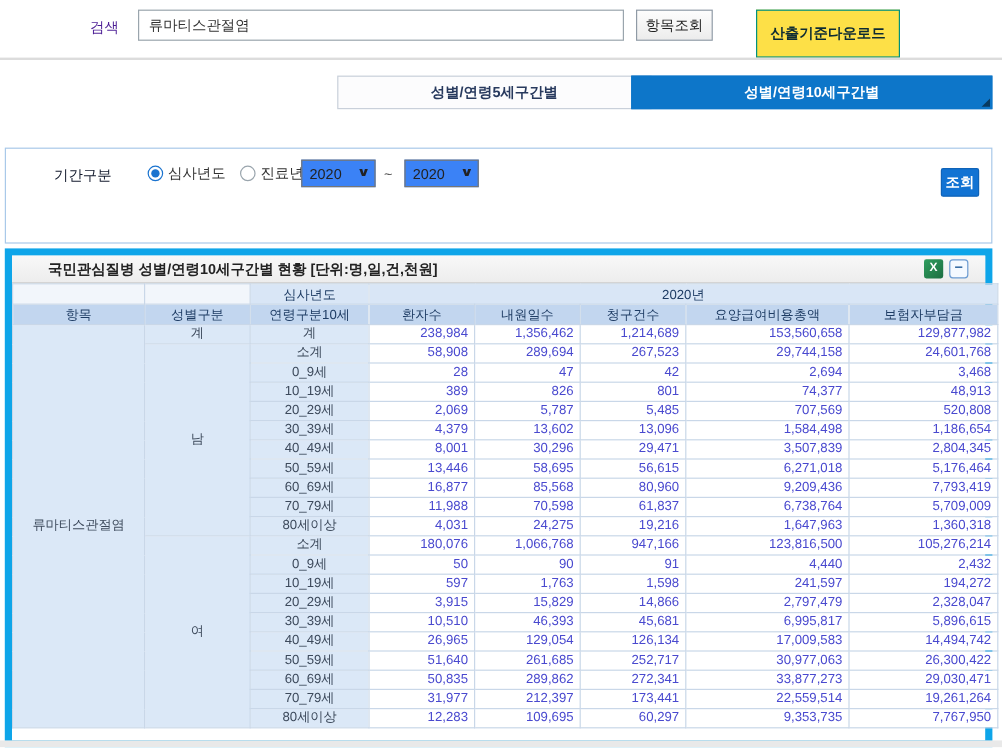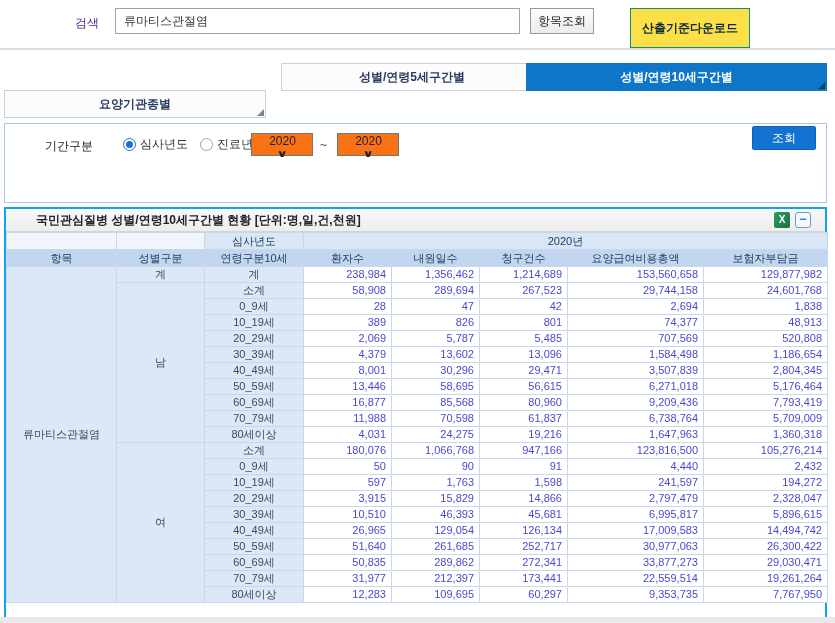--- a/index.html
+++ b/index.html
@@ -34,31 +34,31 @@
 
   
   .filterbox { position:absolute; left:4px; top:123px; width:823px; height:80px; border:1px solid #a9c9e9; background:#fff; }
   .f-label { position:absolute; left:40px; top:14px; color:#0f172a; }
   .radios { position:absolute; left:118px; top:12px; display:flex; align-items:center; gap:4px; }
   .radio { display:inline-block; width:13px; height:13px; border-radius:50%; border:1px solid #9aa5ad; background:#fff;
            position:relative; vertical-align:middle; cursor:pointer; }
   .radio.sel { border-color:#1a73cf; }
   .radio.sel::after { content:""; position:absolute; left:2px; top:2px; width:7px; height:7px; border-radius:50%; background:#1a73cf; }
   .radio-lbl { color:#333; margin-right:8px; cursor:pointer; }
-  .selectbox { position:absolute; top:9px; width:62px; height:23px; border:1px solid #767676; background:#f97316;
+  .selectbox { position:absolute; top:9px; width:62px; height:23px; border:1px solid #767676; background:#3b82f6;
                font-size:12px; color:#222; display:flex; align-items:center; justify-content:space-between;
-               padding:0 5px 0 6px; cursor:pointer;flex-direction:column; }
+               padding:0 5px 0 6px; cursor:pointer; }
   .sel-from { left:246px; } .sel-to { left:332px; }
   .chev { font-size:10px; font-weight:bold; color:#222; transform:scaleX(1.4); }
   .tilde { position:absolute; left:315px; top:14px; color:#555; }
-  .btn-blue { position:absolute; right:10px; top:2px; width:64px; height:24px; background:#1273d3; border:1px solid #0f63b8;
-              border-radius:2px; color:#fff; font-size:12px; font-weight:normal; cursor:pointer; font-family:inherit; }
+  .btn-blue { position:absolute; right:10px; top:16px; width:32px; height:24px; background:#1273d3; border:1px solid #0f63b8;
+              border-radius:2px; color:#fff; font-size:12px; font-weight:bold; cursor:pointer; font-family:inherit; }
 
   
-  .tablebox { position:absolute; left:4px; top:207px; width:823px; height:416px; border:2px solid #0ea5e9; background:#fff; }
+  .tablebox { position:absolute; left:4px; top:207px; width:823px; height:416px; border:6px solid #0ea5e9; background:#fff; }
   .titlebar { position:relative; height:23px; background:linear-gradient(#f8f8f8,#ededed); border-bottom:1px solid #d4d4d4;
               line-height:22px; }
   .tbl-title { position:absolute; left:30px; font-weight:bold; font-size:12px; color:#222; }
   .title-icons { position:absolute; right:14px; top:3px; display:flex; gap:5px; }
   .excel-ic { width:16px; height:16px; background:linear-gradient(135deg,#2f9e5f,#1d6e41); color:#fff; font-size:10px;
               font-weight:bold; text-align:center; line-height:16px; border-radius:2px; cursor:pointer; }
   .minus-ic { width:16px; height:16px; background:#f4f9ff; border:1px solid #6b9bd2; border-radius:3px; color:#3a6ea5;
               font-size:12px; font-weight:bold; text-align:center; line-height:13px; cursor:pointer; }
 
   table.grid { border-collapse:collapse; table-layout:fixed; width:821px; margin:0 auto; }
@@ -82,21 +82,20 @@
     <span class="search-label">검색</span>
     <input class="search-input" value="류마티스관절염" style="">
     <button class="btn-gray">항목조회</button>
     <button class="btn-teal">산출기준다운로드</button>
   </div>
   <div class="divider"></div>
 
   <div class="tabs">
     <div class="tab t-r1c2">성별/연령5세구간별</div>
     <div class="tab t-r1c3 active">성별/연령10세구간별</div>
-    <div class="tab t-r2c1">요양기관종별</div>
   </div>
 
   <div class="filterbox">
     <span class="f-label">기간구분</span>
     <span class="radios">
       <span class="radio sel"></span>
       <span class="radio-lbl">심사년도</span>
       <span class="radio"></span>
       <span class="radio-lbl">진료년월</span>
     </span>
@@ -168,21 +167,21 @@
             <td class="c-num">267,523</td>
             <td class="c-num">29,744,158</td>
             <td class="c-num">24,601,768</td>
           </tr>
           <tr>
             <td class="c-label">0_9세</td>
             <td class="c-num">28</td>
             <td class="c-num">47</td>
             <td class="c-num">42</td>
             <td class="c-num">2,694</td>
-            <td class="c-num">1,838</td>
+            <td class="c-num">3,468</td>
           </tr>
           <tr>
             <td class="c-label">10_19세</td>
             <td class="c-num">389</td>
             <td class="c-num">826</td>
             <td class="c-num">801</td>
             <td class="c-num">74,377</td>
             <td class="c-num">48,913</td>
           </tr>
           <tr>

